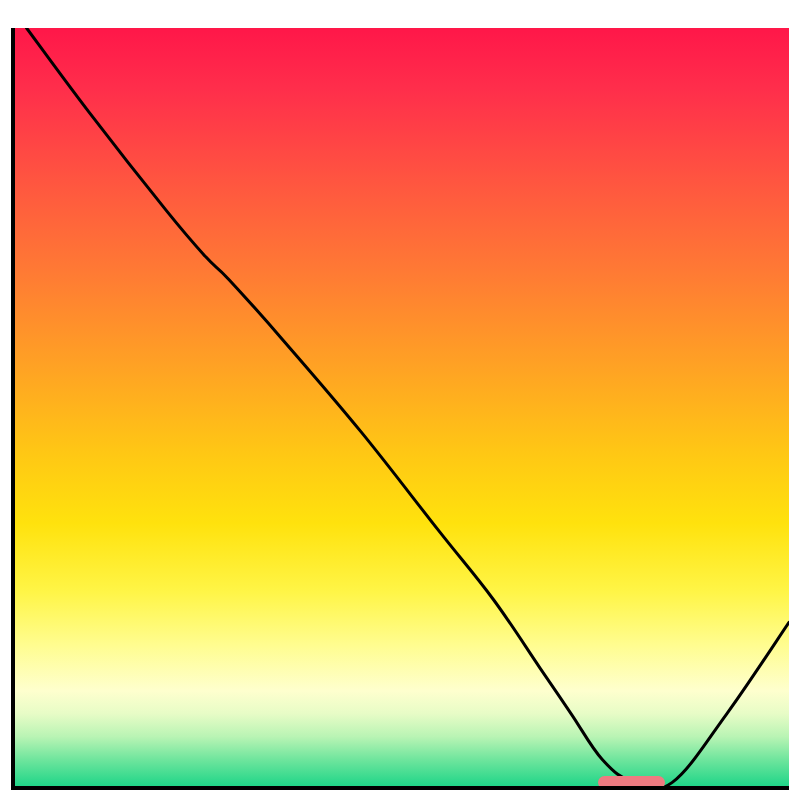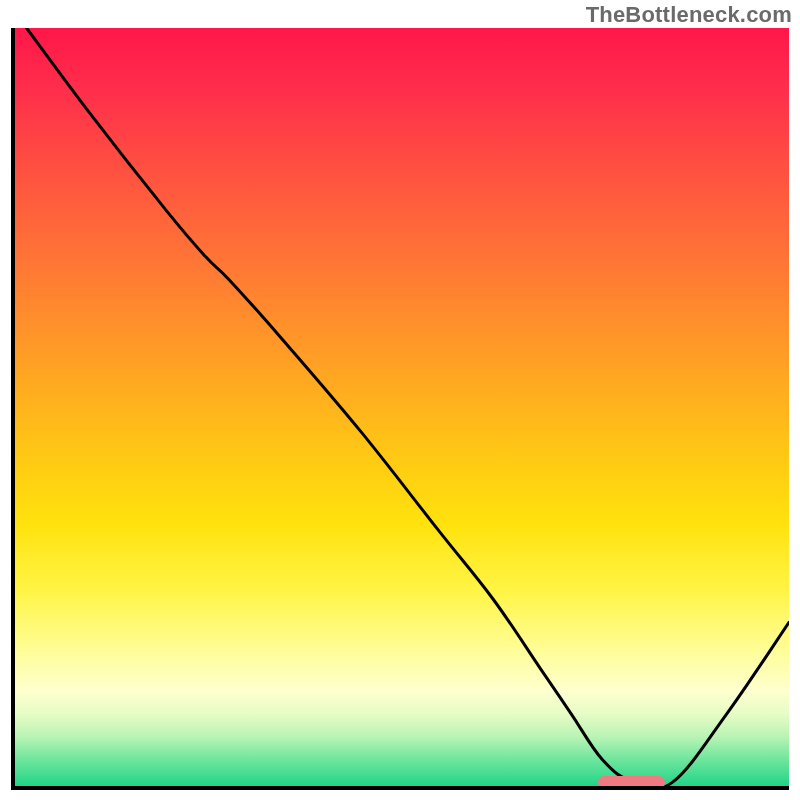--- a/index.html
+++ b/index.html
@@ -91,21 +91,20 @@
     height: 13px;
     border-radius: 7px;
     background: #ee7b81;
   }
 </style>
 </head>
 <body>
 
 <div class="frame">
 
-  <div class="watermark">TheBottleneck.com</div>
 
   <div class="plot-outer">
     <div class="plot-area"></div>
 
     <svg class="curve" viewBox="0 0 778 762" preserveAspectRatio="none">
       <path d="M 15.56 0 C 26.7632 15.087599999999988, 52.59280000000001 50.90159999999994, 77.80000000000001 83.81999999999994 C 103.00720000000001 116.73839999999993, 134.59400000000002 156.81959999999998, 155.60000000000002 182.88 C 176.60600000000002 208.9404, 183.2968 216.25560000000002, 194.5 228.60000000000002 C 205.7032 240.94440000000003, 203.83600000000004 236.37239999999997, 217.84000000000003 251.45999999999998 C 231.84400000000002 266.5476, 248.49319999999994 284.988, 272.29999999999995 312.42 C 296.10679999999996 339.85200000000003, 322.092 369.57000000000005, 350.1 403.86 C 378.10800000000006 438.15, 404.0932 472.74479999999994, 427.90000000000003 502.91999999999996 C 451.70680000000004 533.0952, 464.1548 546.8112, 482.36 571.5 C 500.5652 596.1888, 515.0360000000001 619.5060000000001, 529.0400000000001 640.08 C 543.0440000000001 660.654, 548.9567999999999 669.3408, 560.16 685.8 C 571.3632 702.2592, 580.0767999999999 719.1756, 591.28 731.52 C 602.4832 743.8643999999999, 609.7964000000001 750.2652, 622.4000000000001 754.38 C 635.0036000000001 758.4947999999999, 644.4952 766.7244000000001, 661.3 754.38 C 678.1048 742.0355999999999, 694.754 714.6035999999999, 715.76 685.8 C 736.766 656.9964, 766.7968 610.8192, 778 594.36" fill="none" stroke="#000" stroke-width="3" stroke-linejoin="round" stroke-linecap="round"></path>
     </svg>
 
     <div class="marker-pill" style="left: 587.39px; width: 66.13px; top: 748.38px;"></div>
 

